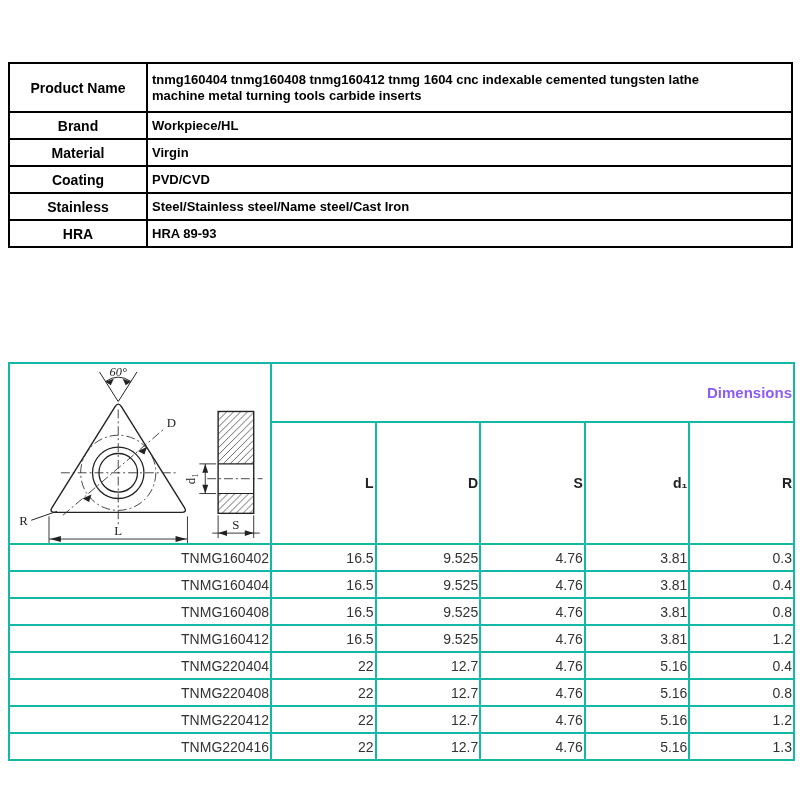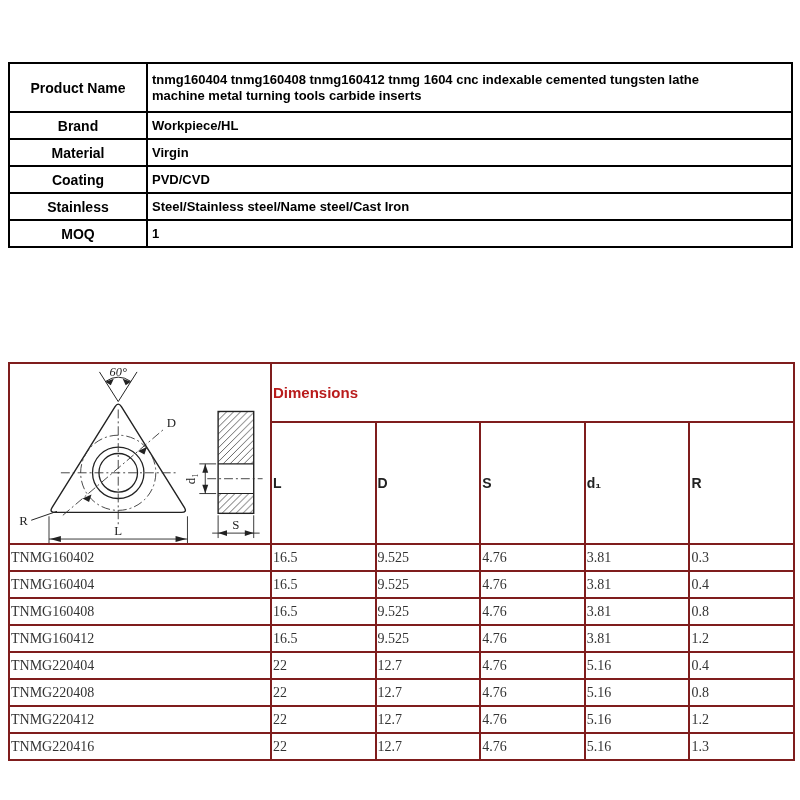--- a/index.html
+++ b/index.html
@@ -10,28 +10,28 @@
   .spec{position:absolute;left:8px;top:62px;width:785px;}
   .spec td{border:2px solid #000;overflow:hidden;}
   .spec tr{height:27px;}
   .spec tr.tall{height:49px;border-radius:21px;}
   .spec td.lbl{width:138px;text-align:center;font-weight:bold;font-size:14px;}
   .spec td.val{font-weight:bold;font-size:13px;padding:1px 4px;vertical-align:middle;}
   .spec td.val .val-inner{max-width:580px;line-height:16px;}
 
   
   .dims{position:absolute;left:8px;top:362px;width:785px;}
-  .dims td{border:2px solid #7f1d1d;text-align:left;vertical-align:middle;overflow:hidden;}
+  .dims td{border:2px solid #14b8a6;text-align:right;vertical-align:middle;overflow:hidden;}
   .dims td.diagram-cell{width:262px;padding:0;vertical-align:top;}
   .dims tr.hdr{height:58px;}
-  .dims td.dim-head{font-weight:bold;font-size:15px;color:#b91c1c;}
+  .dims td.dim-head{font-weight:bold;font-size:15px;color:#8b5cf6;}
   .dims tr.colhdr{height:121px;}
   .dims td.col-head{font-weight:bold;font-size:14px;color:#222;}
   .dims tr.data{height:27px;}
-  .dims tr.data td{font-size:14px;color:#333;font-family:Liberation Serif, serif;}
+  .dims tr.data td{font-size:14px;color:#333;}
   .dims svg{display:block;}
   .drawing-label{font-family:"Liberation Serif",serif;font-size:13px;fill:#222;}
   .angle-text{font-family:"Liberation Serif",serif;font-style:italic;font-size:12.5px;fill:#222;}
 </style>
 </head>
 <body>
 
 <table class="spec">
   <colgroup>
       <col style="width:138px">
@@ -54,22 +54,22 @@
     </tr>
     <tr>
       <td class="lbl">Coating</td>
       <td class="val">PVD/CVD</td>
     </tr>
     <tr>
       <td class="lbl">Stainless</td>
       <td class="val">Steel/Stainless steel/Name steel/Cast Iron</td>
     </tr>
     <tr>
-      <td class="lbl">MOQ</td>
-      <td class="val">1</td>
+      <td class="lbl">HRA</td>
+      <td class="val">HRA 89-93</td>
     </tr>
   </tbody>
 </table>
 
 <table class="dims">
   <colgroup>
     <col style="width:262px">
       <col style="width:104.6px">
       <col style="width:104.6px">
       <col style="width:104.6px">

